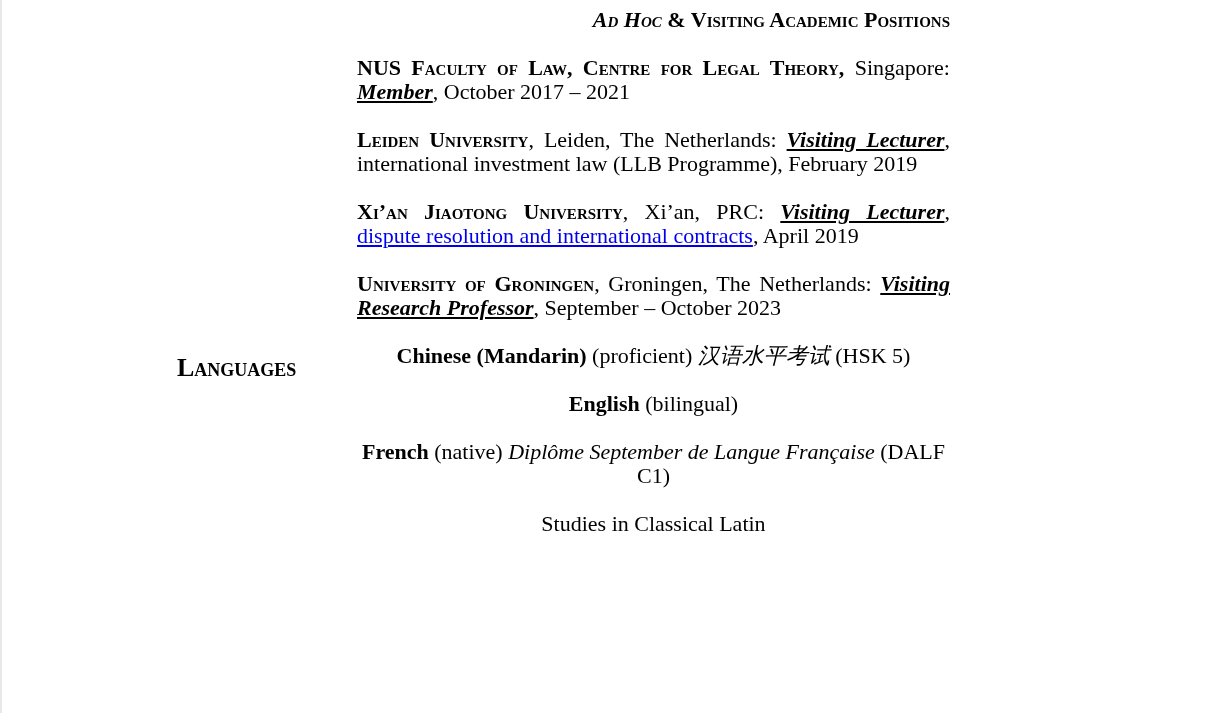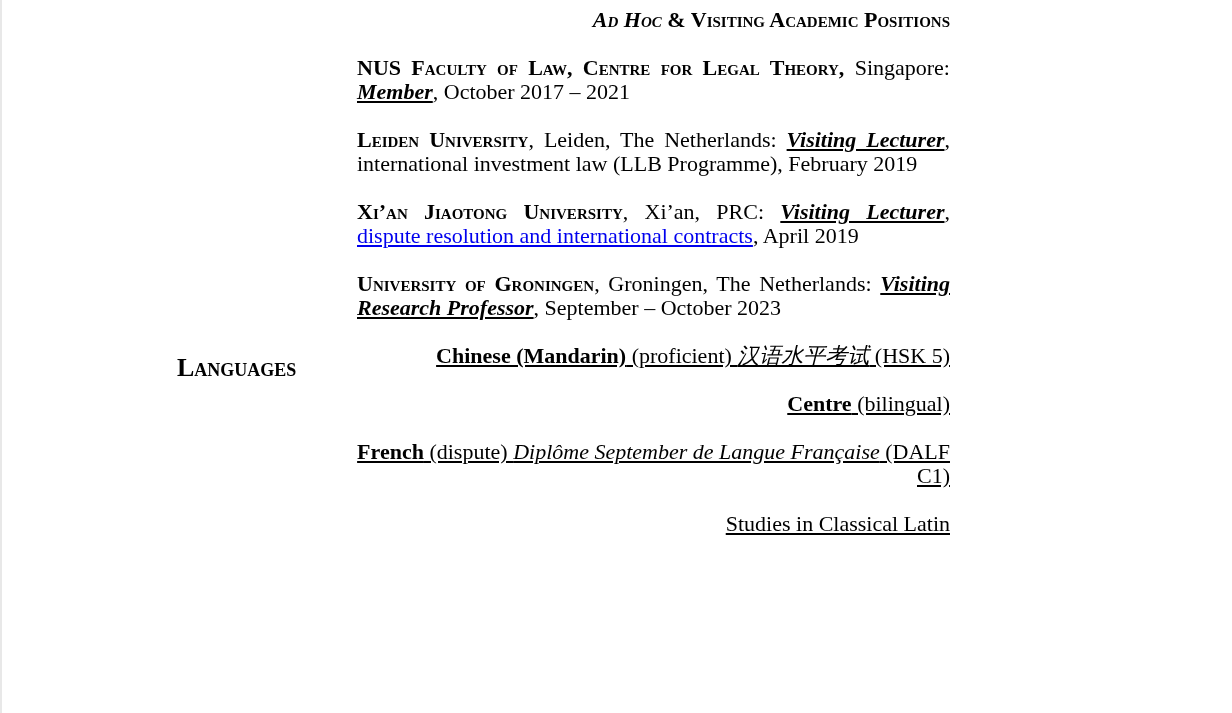--- a/index.html
+++ b/index.html
@@ -23,21 +23,21 @@
     top: 8px;
     width: 593px;
   }
   p.para {
     font-size: 22px;
     line-height: 24px;
     margin: 0 0 24px 0;
     text-align: justify;
   }
   p.para.heading { text-align: right; font-family: Liberation Serif, serif; }
-  p.para.lang { text-align: right; text-decoration: underline; }
+  p.para.lang { text-align: center; }
   .lang-section { position: relative; }
   .side-label {
     position: absolute;
     left: -200px;
     top: 12px;
     width: 190px;
     font-size: 26px;
     line-height: 24px;
     font-weight: bold;
     font-variant: small-caps;
@@ -69,20 +69,20 @@
         <p class="para entry"><span class="run sc-bold">NUS Faculty of Law, Centre for Legal Theory,</span><span class="run reg"> Singapore: </span><span class="run bold-italic">Member</span><span class="run reg">, October 2017 – 2021</span></p>
         <p class="para entry"><span class="run sc-bold">Leiden University</span><span class="run reg">, Leiden, The Netherlands: </span><span class="run bold-italic">Visiting Lecturer</span><span class="run reg">, international investment law (LLB Programme), February 2019</span></p>
         <p class="para entry"><span class="run sc-bold">Xi’an Jiaotong University</span><span class="run reg">, Xi’an, PRC: </span><span class="run bold-italic">Visiting Lecturer</span><span class="run reg">, </span><a class="run link" href="#">dispute resolution and international contracts</a><span class="run reg">, April 2019</span></p>
         <p class="para entry"><span class="run sc-bold">University of Groningen</span><span class="run reg">, Groningen, The Netherlands: </span><span class="run bold-italic">Visiting Research Professor</span><span class="run reg">, September – October 2023</span></p>
       </div>
 
     <div class="lang-section">
       <span class="side-label">Languages</span>
       <div>
           <p class="para lang"><span class="run bold">Chinese (Mandarin)</span><span class="run reg"> (proficient) </span><span class="run zh-italic">汉语水平考试</span><span class="run reg"> (HSK 5)</span></p>
-          <p class="para lang"><span class="run bold">Centre</span><span class="run reg"> (bilingual)</span></p>
-          <p class="para lang"><span class="run bold">French</span><span class="run reg"> (dispute) </span><span class="run italic">Diplôme September de Langue Française</span><span class="run reg"> (DALF C1)</span></p>
+          <p class="para lang"><span class="run bold">English</span><span class="run reg"> (bilingual)</span></p>
+          <p class="para lang"><span class="run bold">French</span><span class="run reg"> (native) </span><span class="run italic">Diplôme September de Langue Française</span><span class="run reg"> (DALF C1)</span></p>
           <p class="para lang"><span class="run reg">Studies in Classical Latin</span></p>
         </div>
     </div>
 
   </div>
 </div>
 
 </body></html>

